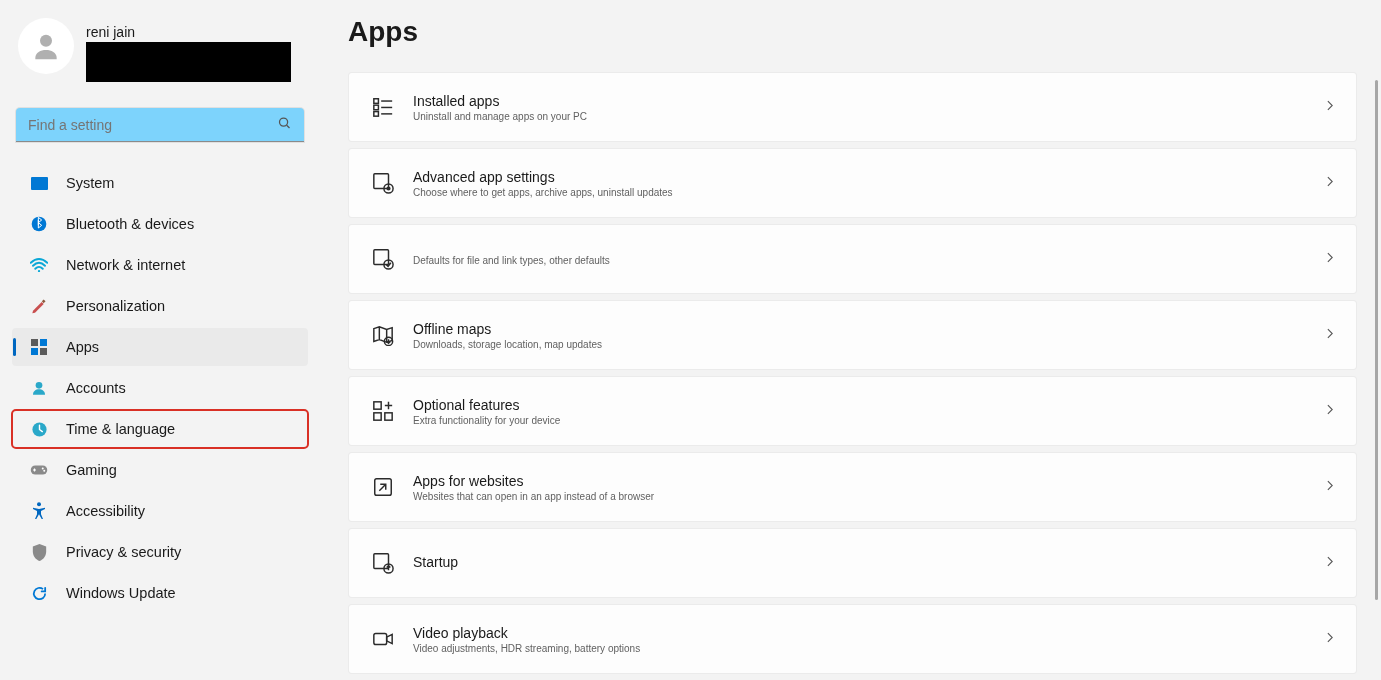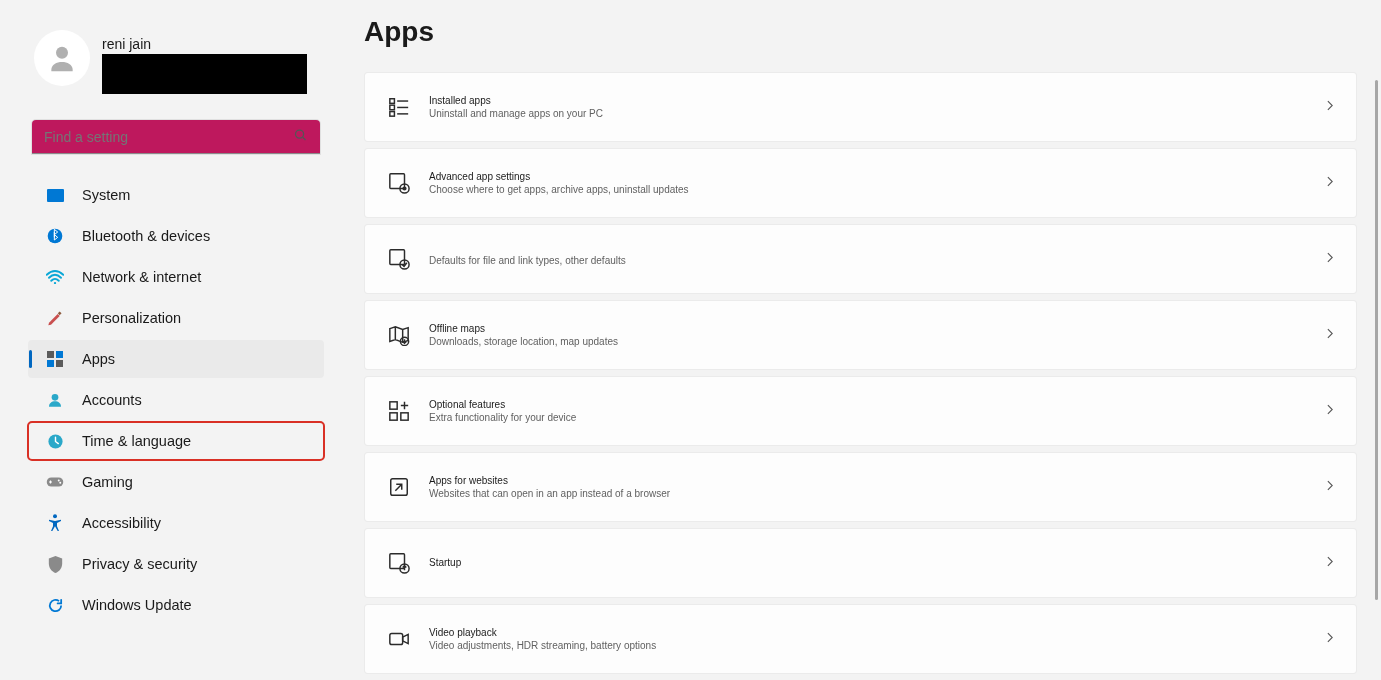--- a/index.html
+++ b/index.html
@@ -9,23 +9,22 @@
     width: 1381px;
     height: 680px;
     overflow: hidden;
     color: #1a1a1a;
     display: flex;
   }
 
   
   .sidebar {
     width: 320px;
-    padding: 22px 8px 10px 8px;
+    padding: 10px 8px 10px 8px;
     flex-shrink: 0;
-    margin-left: 16px;
   }
 
   .profile {
     display: flex;
     align-items: flex-start;
     gap: 12px;
     padding: 8px 10px 8px 10px;
     margin-bottom: 18px;
   }
   .avatar {
@@ -50,21 +49,21 @@
 
   .search {
     margin: 0 8px 22px 8px;
     position: relative;
   }
   .search input {
     width: 100%;
     height: 34px;
     border: none;
     border-bottom: 1px solid #8a8a8a;
-    background: #be185d;
+    background: #7dd3fc;
     border-radius: 4px 4px 0 0;
     padding: 0 40px 0 12px;
     font-size: 14px;
     outline: none;
     box-shadow: 0 0 0 1px rgba(0,0,0,0.08);
   }
   .search-icon {
     position: absolute;
     right: 12px;
     top: 50%;
@@ -133,21 +132,21 @@
   .card-icon {
     width: 40px;
     height: 40px;
     display: flex;
     align-items: center;
     justify-content: center;
     margin-right: 10px;
     flex-shrink: 0;
   }
   .card-body { flex: 1; }
-  .card-title { font-size: 10px; }
+  .card-title { font-size: 14px; }
   .card-desc { font-size: 10px; color: #616161; margin-top: 2px; }
   .chevron { color: #555; flex-shrink: 0; }
 
   .scrollbar {
     position: absolute;
     right: 3px;
     top: 80px;
     width: 3px;
     height: 520px;
     background: #a6a6a6;

